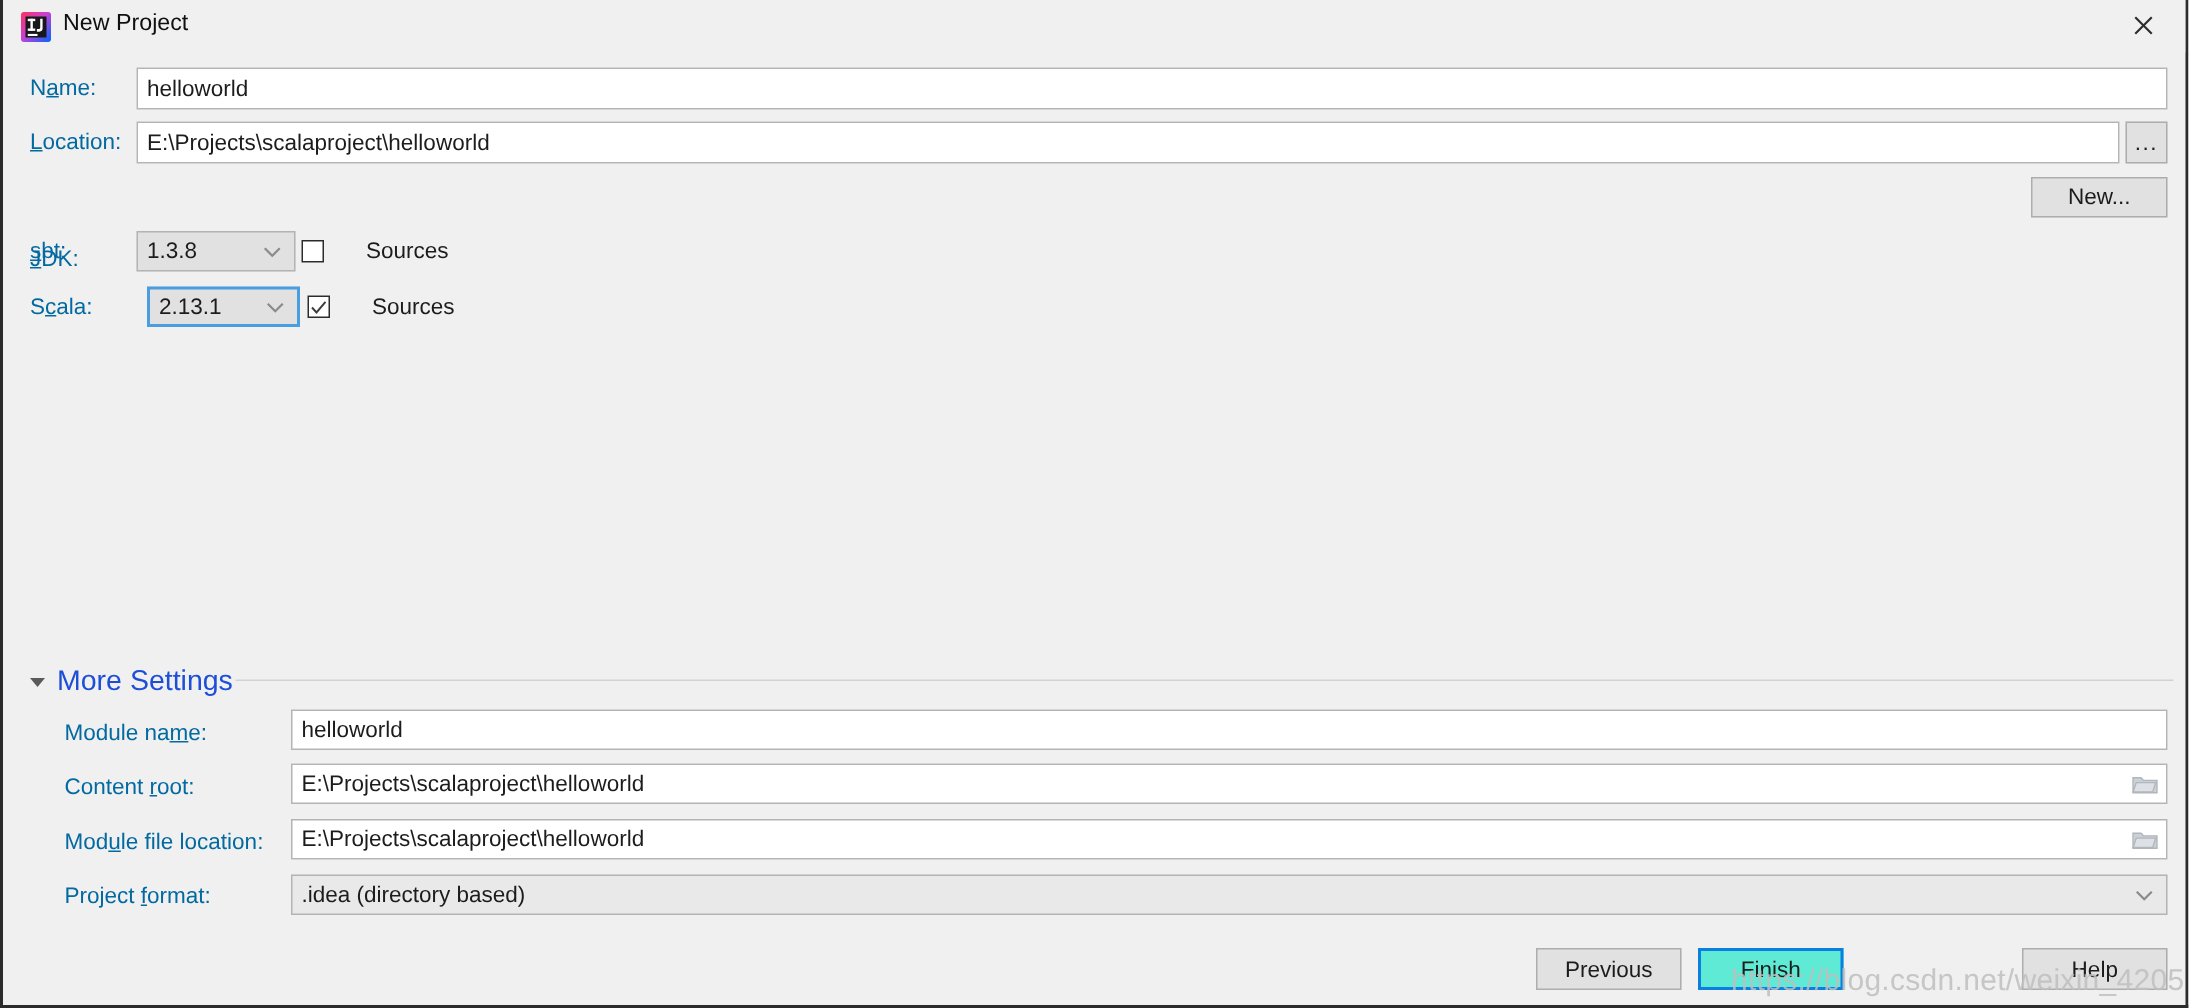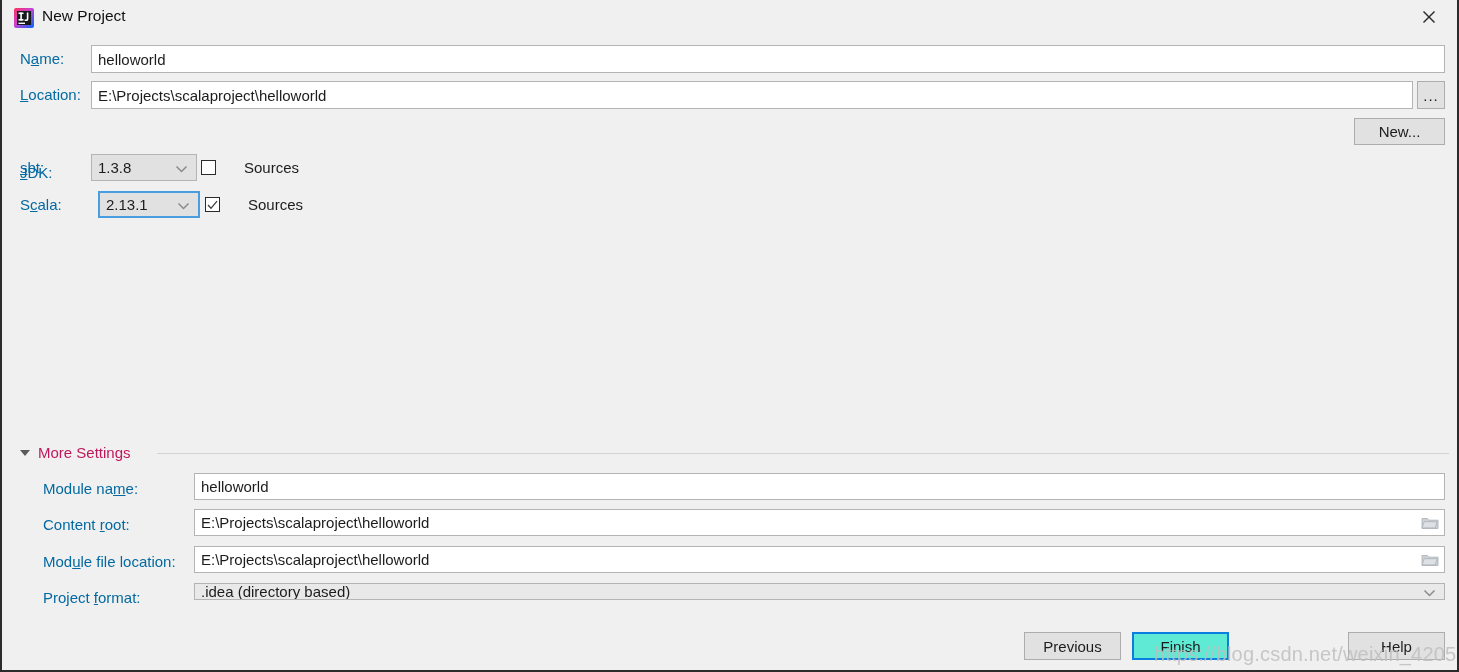--- a/index.html
+++ b/index.html
@@ -173,21 +173,21 @@
     align-items: center;
     cursor: default;
   }
   .mstri {
     width: 0; height: 0;
     border-left: 5px solid transparent;
     border-right: 5px solid transparent;
     border-top: 6px solid #5a5a5a;
     margin-right: 8px;
   }
-  .mstitle { font-size: 15px; color: #be185d; white-space: nowrap; }
+  .mstitle { font-size: 19px; color: #1d4ed8; white-space: nowrap; }
   .msline {
     position: absolute;
     left: 155px; top: 453px;
     right: 8px;
     height: 1px;
     background: #d2d2d2;
   }
 
   .folder-btn {
     position: absolute;
@@ -331,21 +331,21 @@
       <svg width="18" height="15" viewBox="0 0 18 15">
         <path d="M1 3 h5.4 l1.5 1.7 h9.1 v8.3 h-16 z" fill="#ccd1d6" stroke="#b0b6bb" stroke-width="0.9"></path>
         <path d="M3.2 6.2 h13 l-2.1 6.2 h-13 z" fill="#dde1e5" stroke="#b0b6bb" stroke-width="0.9"></path>
       </svg>
     </span>
   </div>
 
   <div class="lbl" style="left:41px; top:589px;">
     <span>Project </span><span class="mn">f</span><span>ormat:</span>
   </div>
-  <div class="combo disabledlook" style="left:192px; top:583px; width:1251px; height:17px;">
+  <div class="combo disabledlook" style="left:192px; top:583px; width:1251px; height:27px;">
     <span>.idea (directory based)</span>
     <span class="arrow">
       <svg width="13" height="9" viewBox="0 0 13 9">
         <polyline points="1.5,2 6.5,7 11.5,2" fill="none" stroke="#8b8b8b" stroke-width="1.5"></polyline>
       </svg>
     </span>
   </div>
 
   <div class="btn" style="left:1022px; top:632px; width:97px; height:28px;">
     <span><span class="mn">P</span>revious</span>

